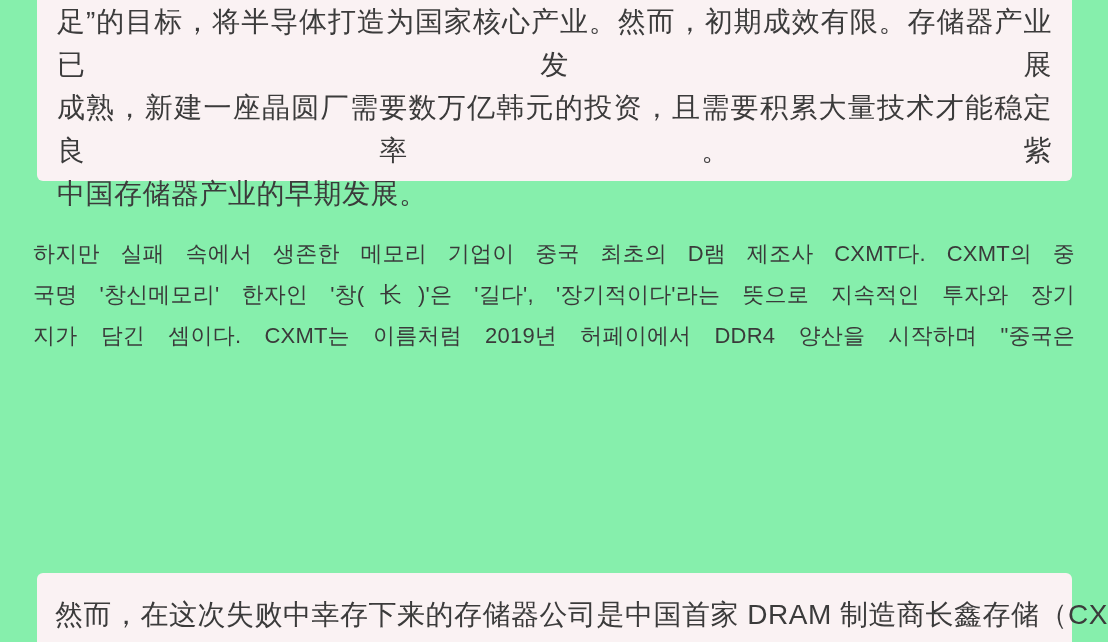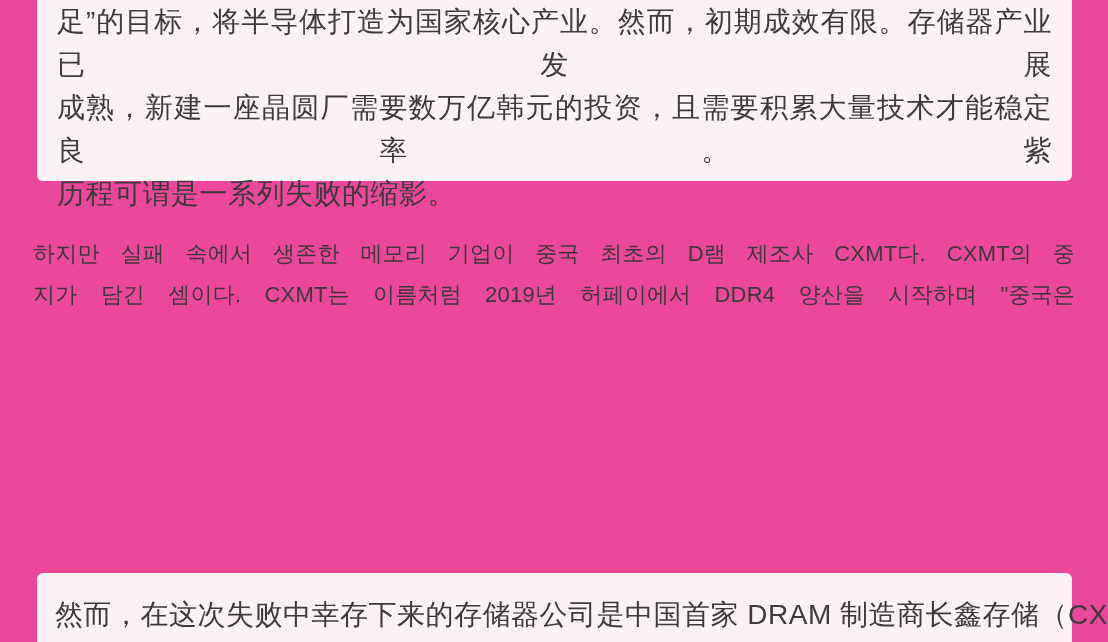--- a/index.html
+++ b/index.html
@@ -5,21 +5,21 @@
   html, body {
     margin: 0;
     padding: 0;
     background: #ffffff;
   }
   .page {
     position: relative;
     width: 1108px;
     height: 642px;
     overflow: hidden;
-    background: #ec4899;
+    background: #86efac;
     font-family: "Liberation Sans", "DejaVu Sans", sans-serif;
   }
   
   .quote {
     position: absolute;
     left: 37px;
     width: 1035px;
     background: #faf2f3;
     color: #3b3b3b;
     font-size: 28px;
@@ -62,25 +62,26 @@
   }
 </style>
 </head>
 <body>
 
 <div class="page">
 
   <div class="quote quote-top">
     <div class="line just">足”的目标，将半导体打造为国家核心产业。然而，初期成效有限。存储器产业已发展</div>
     <div class="line just">成熟，新建一座晶圆厂需要数万亿韩元的投资，且需要积累大量技术才能稳定良率。紫</div>
-    <div class="line">历程可谓是一系列失败的缩影。</div>
+    <div class="line">中国存储器产业的早期发展。</div>
   </div>
 
   <div class="para">
     <div class="line just">하지만 실패 속에서 생존한 메모리 기업이 중국 최초의 D램 제조사 CXMT다. CXMT의 중</div>
+    <div class="line just">국명 '창신메모리' 한자인 '창(长)'은 '길다', '장기적이다'라는 뜻으로 지속적인 투자와 장기</div>
     <div class="line just">지가 담긴 셈이다. CXMT는 이름처럼 2019년 허페이에서 DDR4 양산을 시작하며 "중국은</div>
 
   </div>
 
   <div class="quote quote-bottom">
     <div class="line">然而，在这次失败中幸存下来的存储器公司是中国首家 DRAM 制造商长鑫存储（CXMT</div>
   </div>
 
 </div>
 

